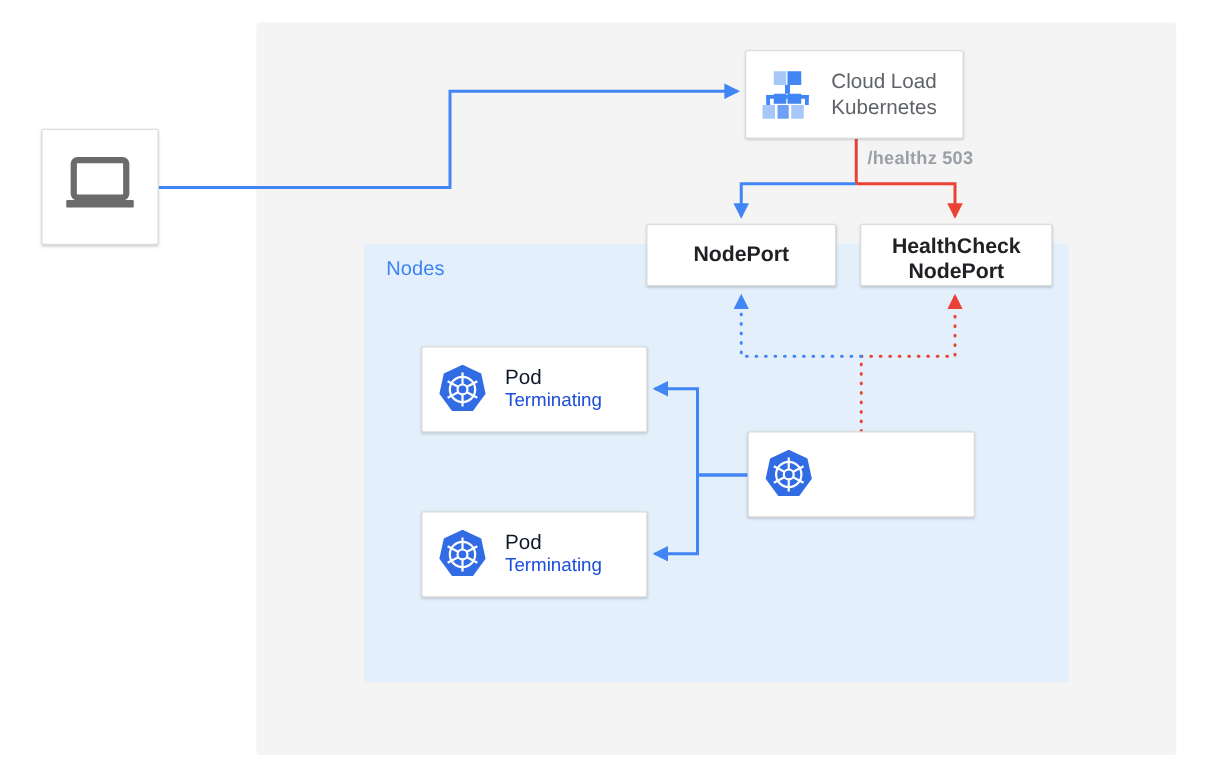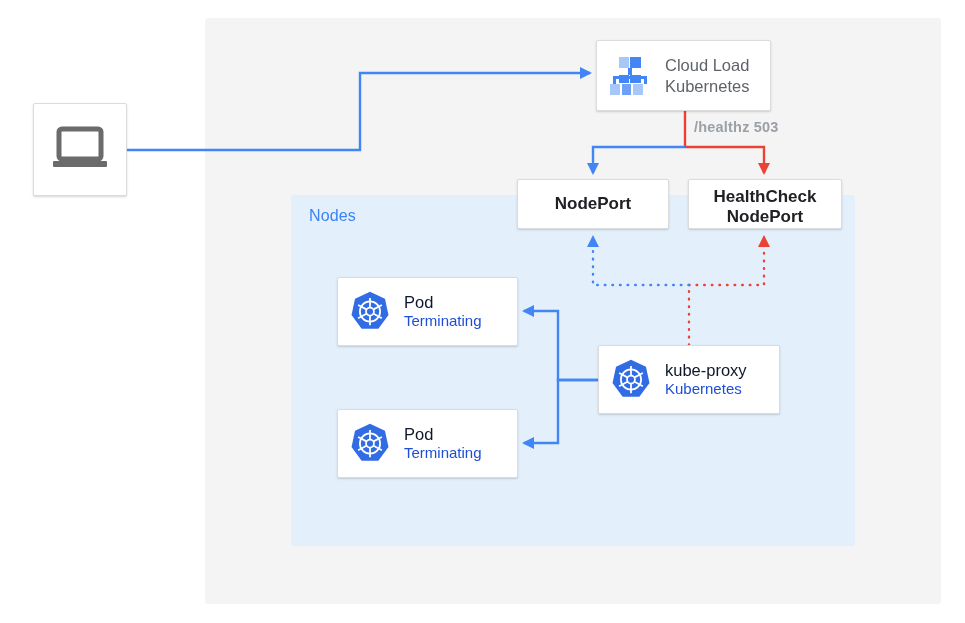--- a/index.html
+++ b/index.html
@@ -286,20 +286,16 @@
             <circle cx="50" cy="49" r="9"></circle>
             <line x1="50" y1="18" x2="50" y2="40"></line>
             <line x1="50" y1="58" x2="50" y2="80"></line>
             <line x1="23" y1="34" x2="42" y2="44"></line>
             <line x1="58" y1="54" x2="77" y2="64"></line>
             <line x1="77" y1="34" x2="58" y2="44"></line>
             <line x1="42" y1="54" x2="23" y2="64"></line>
           </g>
         </svg>
       </span>
-      <span class="card-text">
-        <div class="card-title">kube-proxy</div>
-        <div class="card-sub">Kubernetes</div>
-      </span>
     </div>
   </div>
 
 </div>
 
 </body></html>

